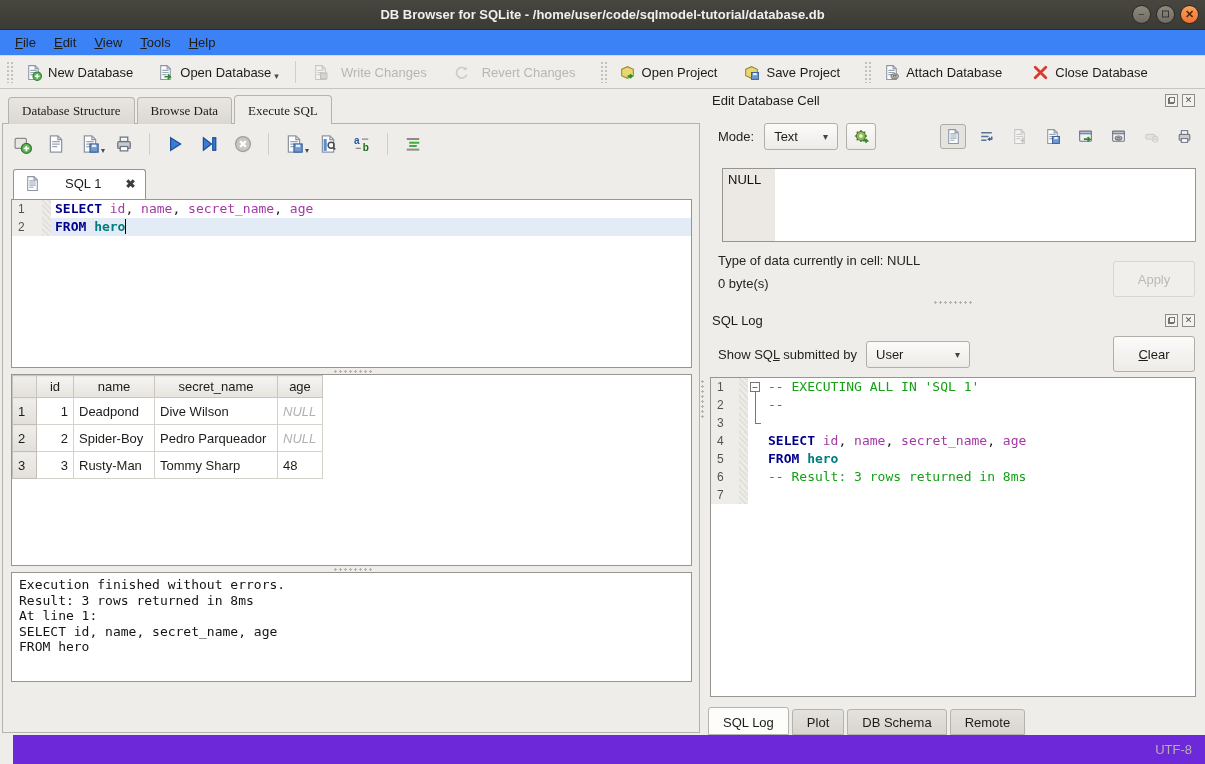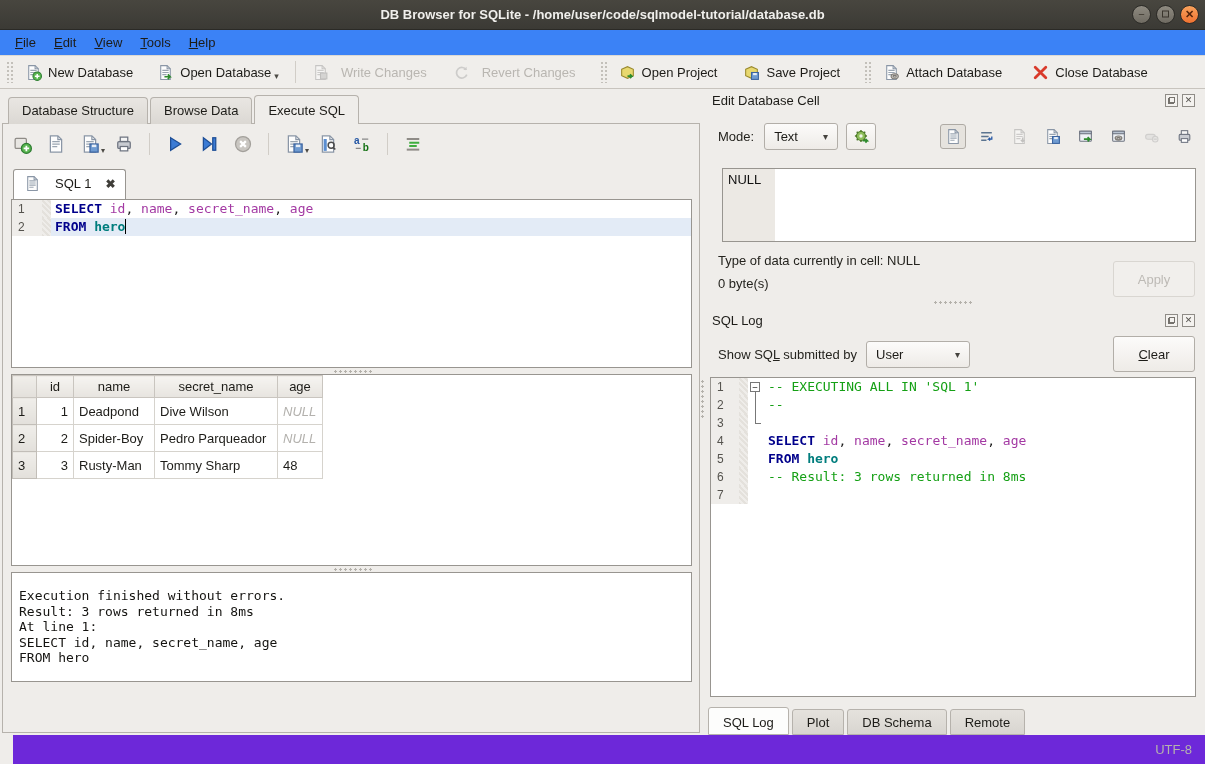--- a/index.html
+++ b/index.html
@@ -37,40 +37,40 @@
   .caret { font-size:9px; color:#4c4a45; align-self:flex-end; margin-left:-3px; line-height:1; }
 
   .icon16 { width:17px; height:17px; display:inline-block; flex:none; }
   .icon20 { width:20px; height:20px; display:inline-block; flex:none; }
 
   
   .workspace { position:absolute; left:0; top:89px; width:100%; height:646px; background:#efedea; }
 
   
   .left { position:absolute; left:0; top:0; width:702px; height:646px; }
-  .main-tabs { position:absolute; left:8px; top:6px; height:29px; display:flex; align-items:flex-end; z-index:3; }
+  .main-tabs { position:absolute; left:8px; top:6px; height:29px; display:flex; align-items:flex-end; z-index:3;font-family:Liberation Serif, serif; }
   .mtab { padding:5px 13px 6px; background:linear-gradient(#e9e6e2,#dbd8d3); border:1px solid #b6b2ac;
     border-bottom:none; border-radius:4px 4px 0 0; margin-right:2px; height:27px; }
   .mtab.active { background:#efedea; height:29px; padding-top:7px; position:relative; z-index:4;text-align:right; }
   .pane { position:absolute; left:2px; right:2px; top:34px; height:610px; border:1px solid #b6b2ac; background:#efedea; }
 
   .sql-toolbar { position:absolute; left:8px; top:6px; height:28px; display:flex; align-items:center; gap:12px; }
   .sql-toolbar .tb-sep { margin:0 2px; }
   .sbtn { width:22px; height:22px; display:flex; align-items:center; justify-content:center; position:relative; }
   .sbtn .mini-caret { position:absolute; right:-4px; bottom:0px; font-size:8px; color:#4c4a45; }
 
   .doc-tabbar { position:absolute; left:10px; top:45px; height:30px; display:flex; align-items:flex-end; z-index:2; }
-  .doc-tab { display:flex; align-items:center; gap:14px; padding:5px 10px 7px; height:30px;
+  .doc-tab { display:flex; align-items:center; gap:24px; padding:5px 10px 7px; height:30px;
     background:#fff; border:1px solid #989590; border-bottom:none; border-radius:3px 3px 0 0; }
   .doc-tab .closex { font-size:12px; font-weight:bold; color:#3f3d39; }
 
   .box { position:absolute; background:#fff; border:1px solid #989590; }
   .editor-box { left:8px; width:681px; top:75px; height:169px; overflow:hidden; }
   .table-box  { left:8px; width:681px; top:250px; height:192px; overflow:hidden; }
-  .msg-box    { left:8px; width:681px; top:448px; height:110px; font-family:"DejaVu Sans Mono", monospace; font-size:13px; line-height:15.5px; padding:15px 7px; color:#151411; }
+  .msg-box    { left:8px; width:681px; top:448px; height:110px; font-family:"DejaVu Sans Mono", monospace; font-size:13px; line-height:15.5px; padding:4px 7px; color:#151411; }
 
   
   .code-row { display:flex; height:18px; line-height:18px; font-family:"DejaVu Sans Mono", monospace; font-size:13px; }
   .gut { width:30px; flex:none; background:#efedea; color:#55534e; font-family:"Liberation Sans",sans-serif; font-size:12px; padding:0 6px 0 6px; }
   .hatch { width:9px; flex:none; background:repeating-linear-gradient(45deg,#e4e1dc 0 2px,#efedea 2px 4px); }
   .code-text { flex:1; padding-left:4px; white-space:pre; }
   .code-row.current .code-text { background:#e3ebf6; }
   .tk-kw { color:#00008b; font-weight:bold; }
   .tk-id { color:#a339a3; }
   .tk-tbl { color:#007d7d; font-weight:bold; }

